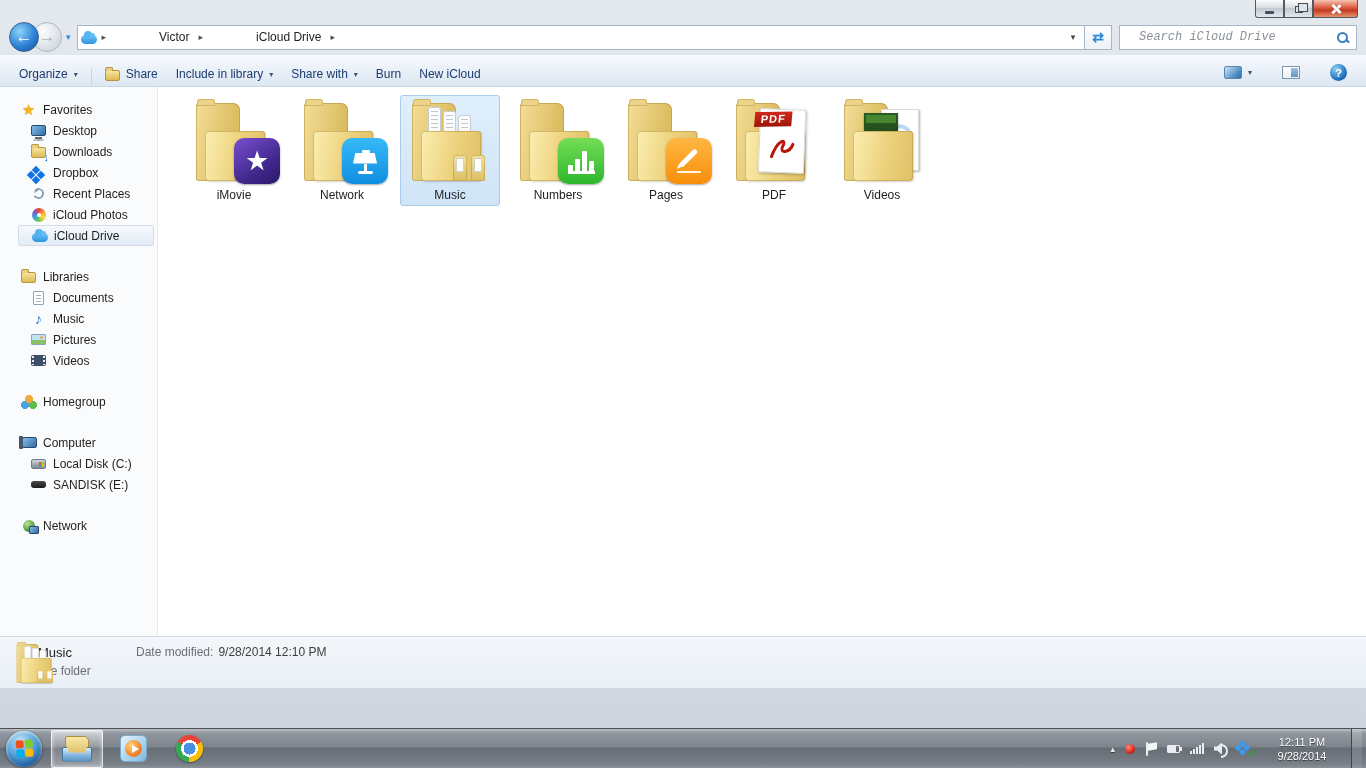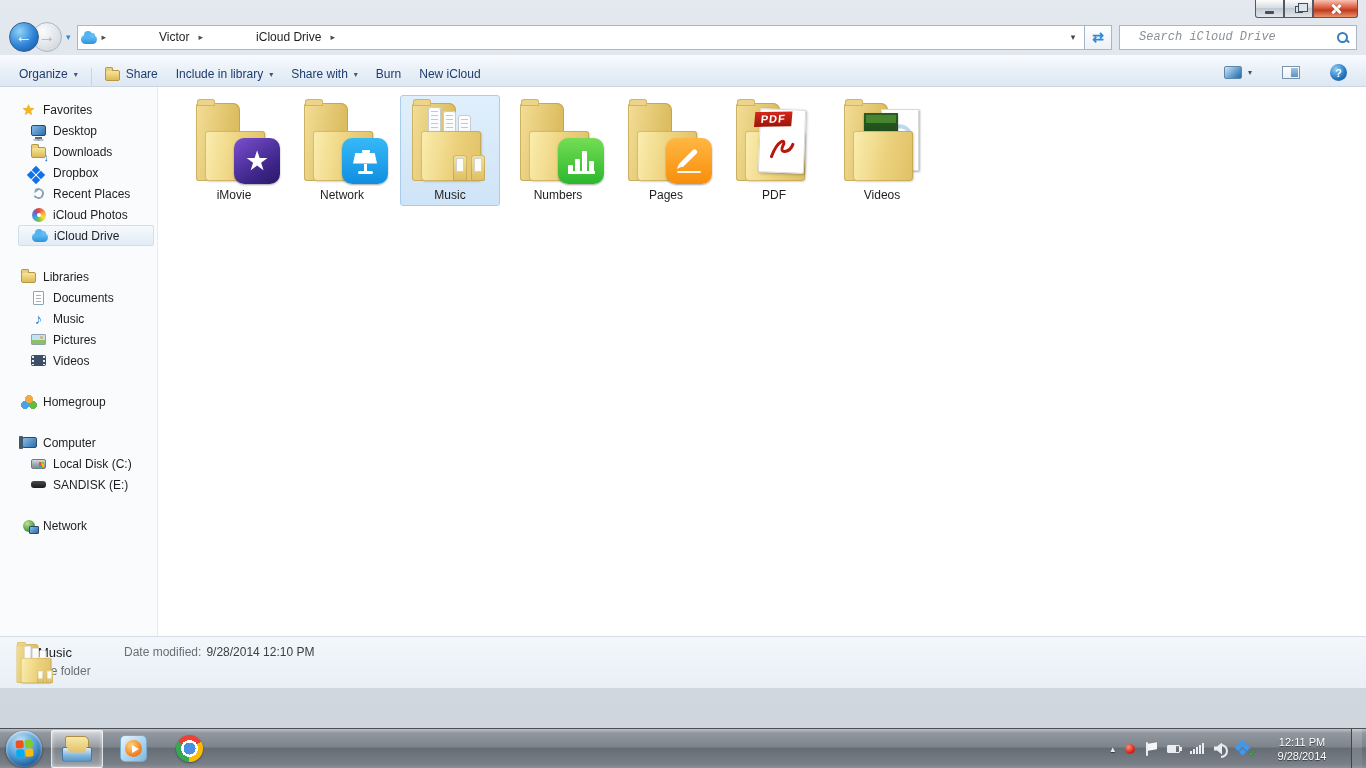--- a/index.html
+++ b/index.html
@@ -226,21 +226,21 @@
     border-radius:45%; background:radial-gradient(circle at 50% 38%,#8a6a44,#3a2a18 72%); }
 
   
   .statusbar { position:absolute; left:0; right:0; bottom:40px; height:52px;
     background:linear-gradient(#f3f7fb,#e9eff6); border-top:1px solid #d5dde6;
     display:flex; align-items:flex-start; padding:6px 0 0 14px; }
   .mini-scale { width:44px; height:44px; transform:scale(.5); transform-origin:0 0; flex:none; }
   .st-name-col { margin-left:-20px; padding-top:2px; width:86px; }
   .st-name { font-size:13px; }
   .st-type { color:#6b6f74; margin-top:4px; }
-  .st-meta { padding-top:2px; display:flex; gap:5px; }
+  .st-meta { padding-top:2px; display:flex; gap:5px;margin-left:12px; }
   .st-meta .k { color:#6b6f74; }
   .st-meta .v { color:#3c4043; }
 
   
   .taskbar { position:absolute; left:0; right:0; bottom:0; height:40px; display:flex; align-items:center;
     background:linear-gradient(#bdc1c6,#9298a0 10%,#7d848c 45%,#666d75 50%,#787f87 90%,#8b9199);
     border-top:1px solid #4a5058; }
   .orb { width:36px; height:36px; border-radius:50%; margin:0 9px 0 6px; flex:none;
     background:radial-gradient(circle at 40% 28%,#c3e4f9,#55a0d8 45%,#175493 80%,#0a3a6b);
     box-shadow:inset 0 1px 3px rgba(255,255,255,.8), 0 1px 3px rgba(0,0,0,.5);

